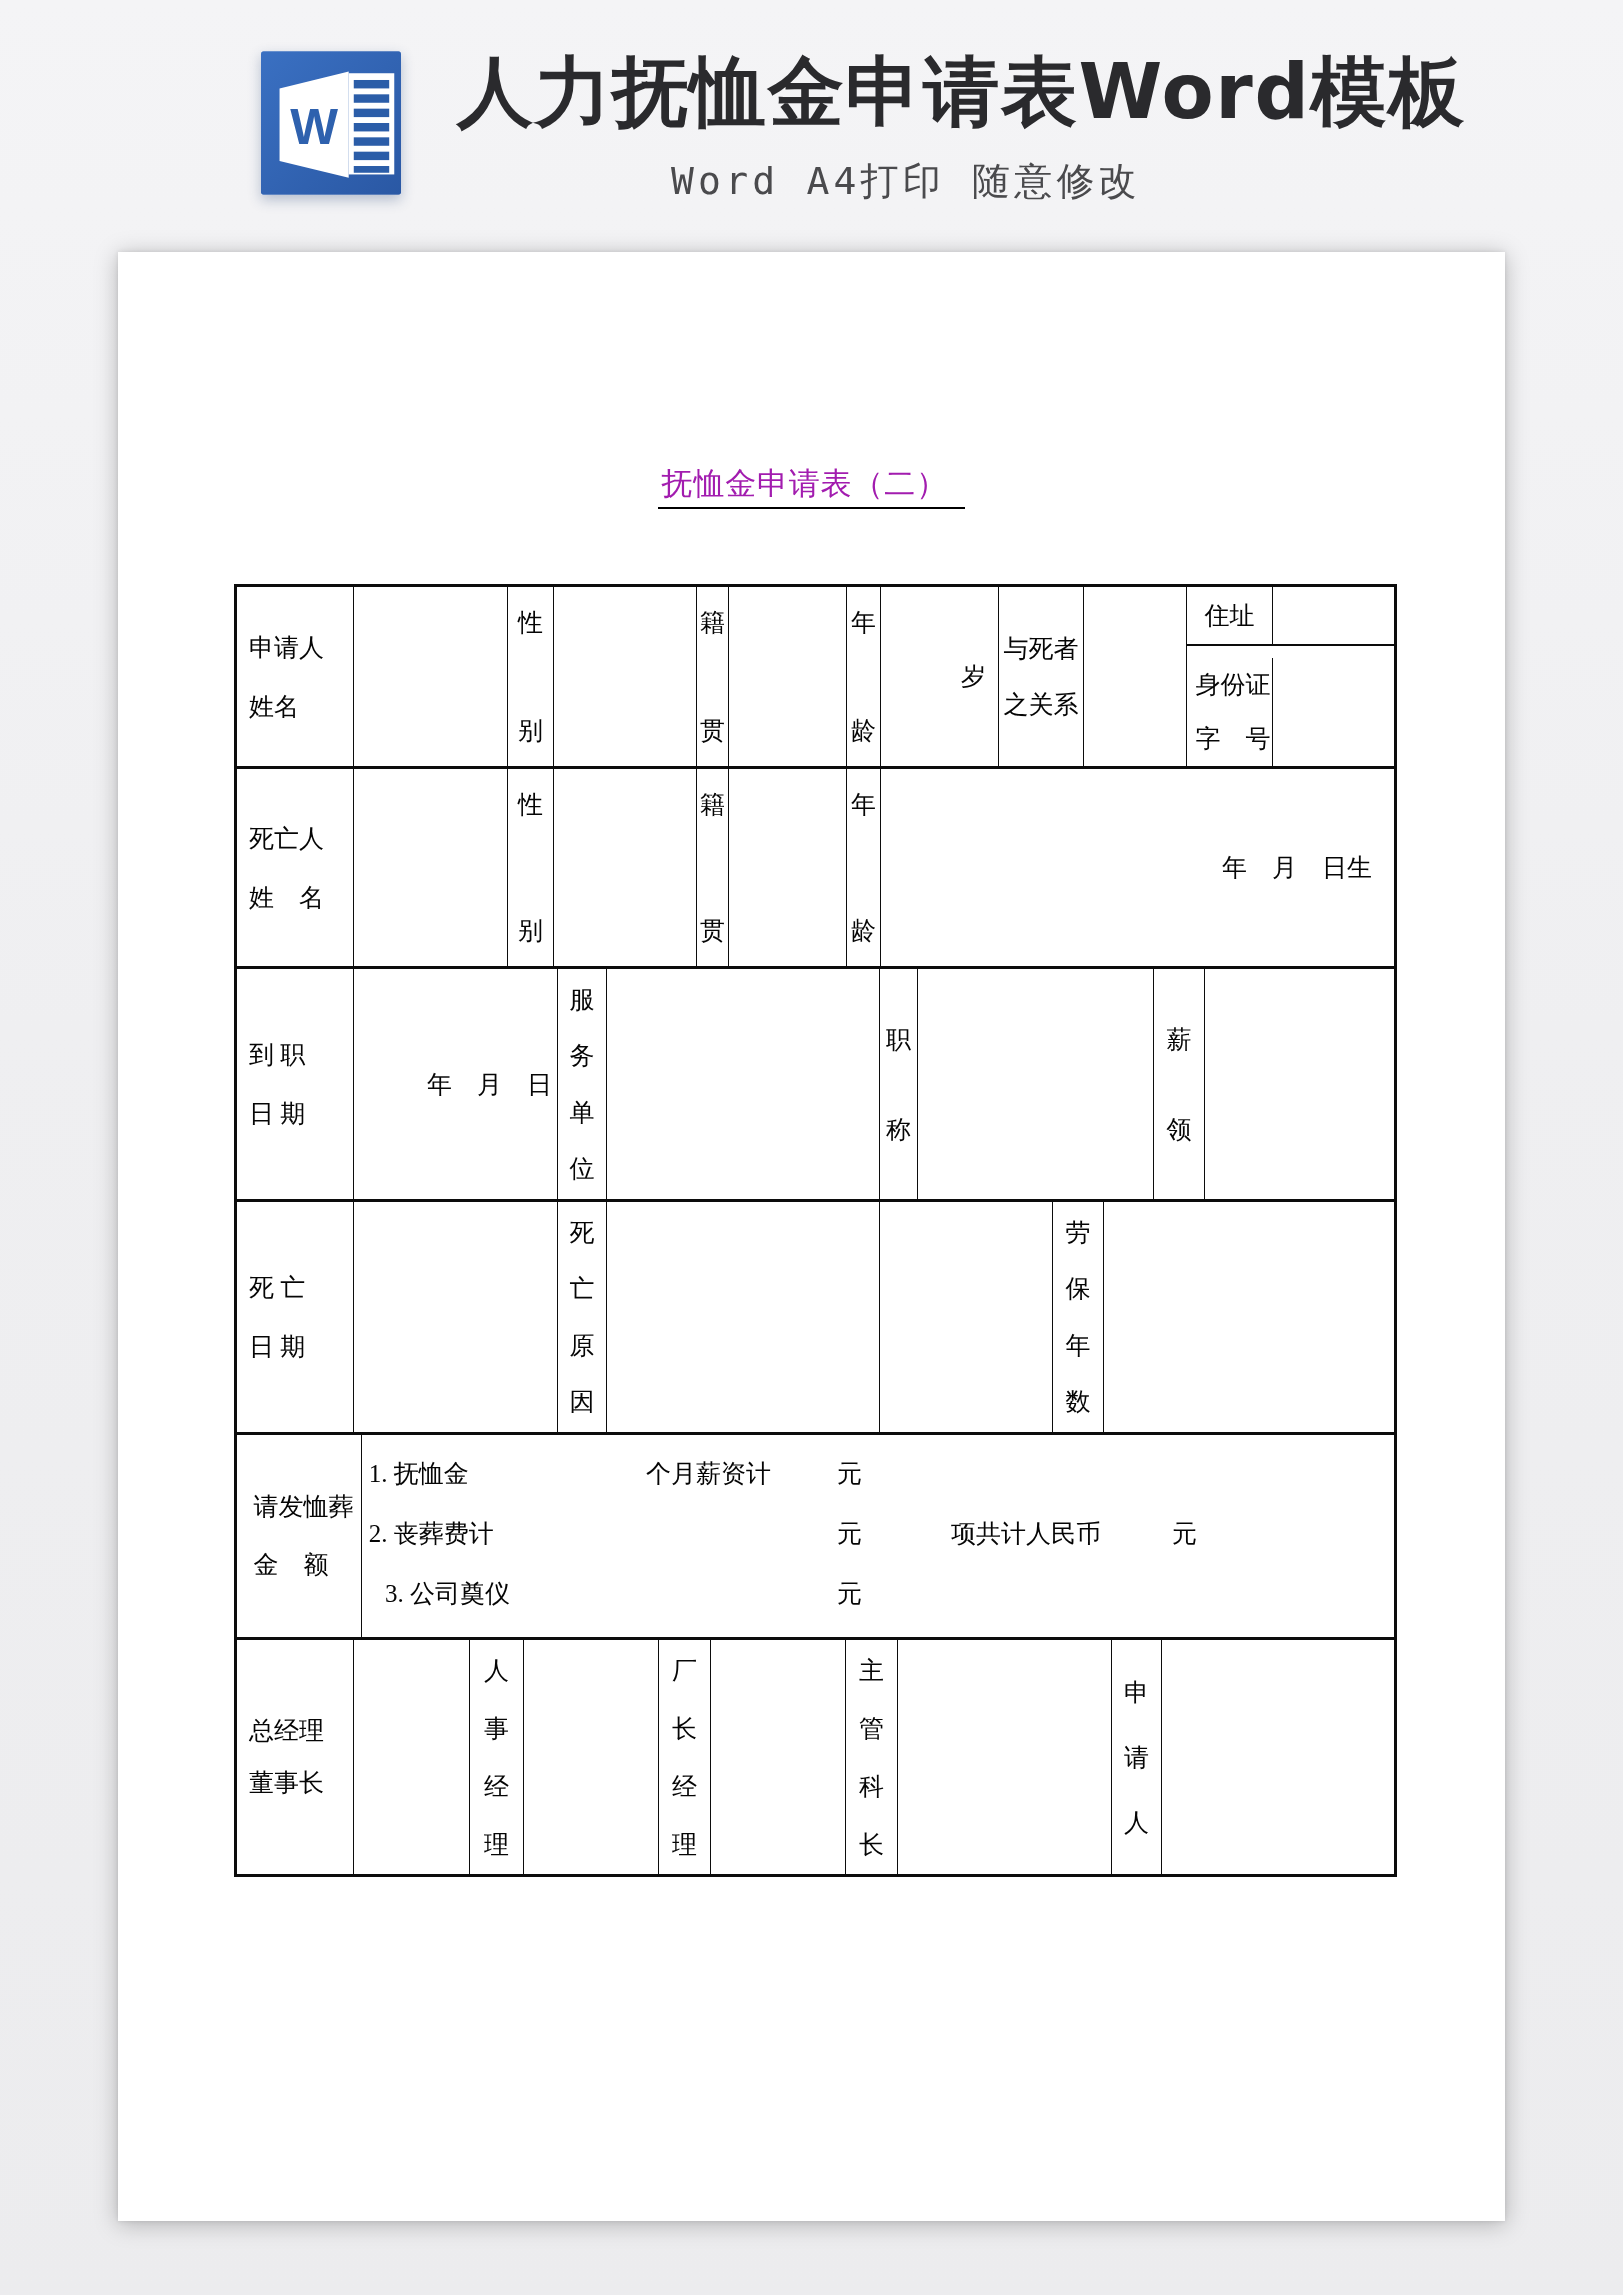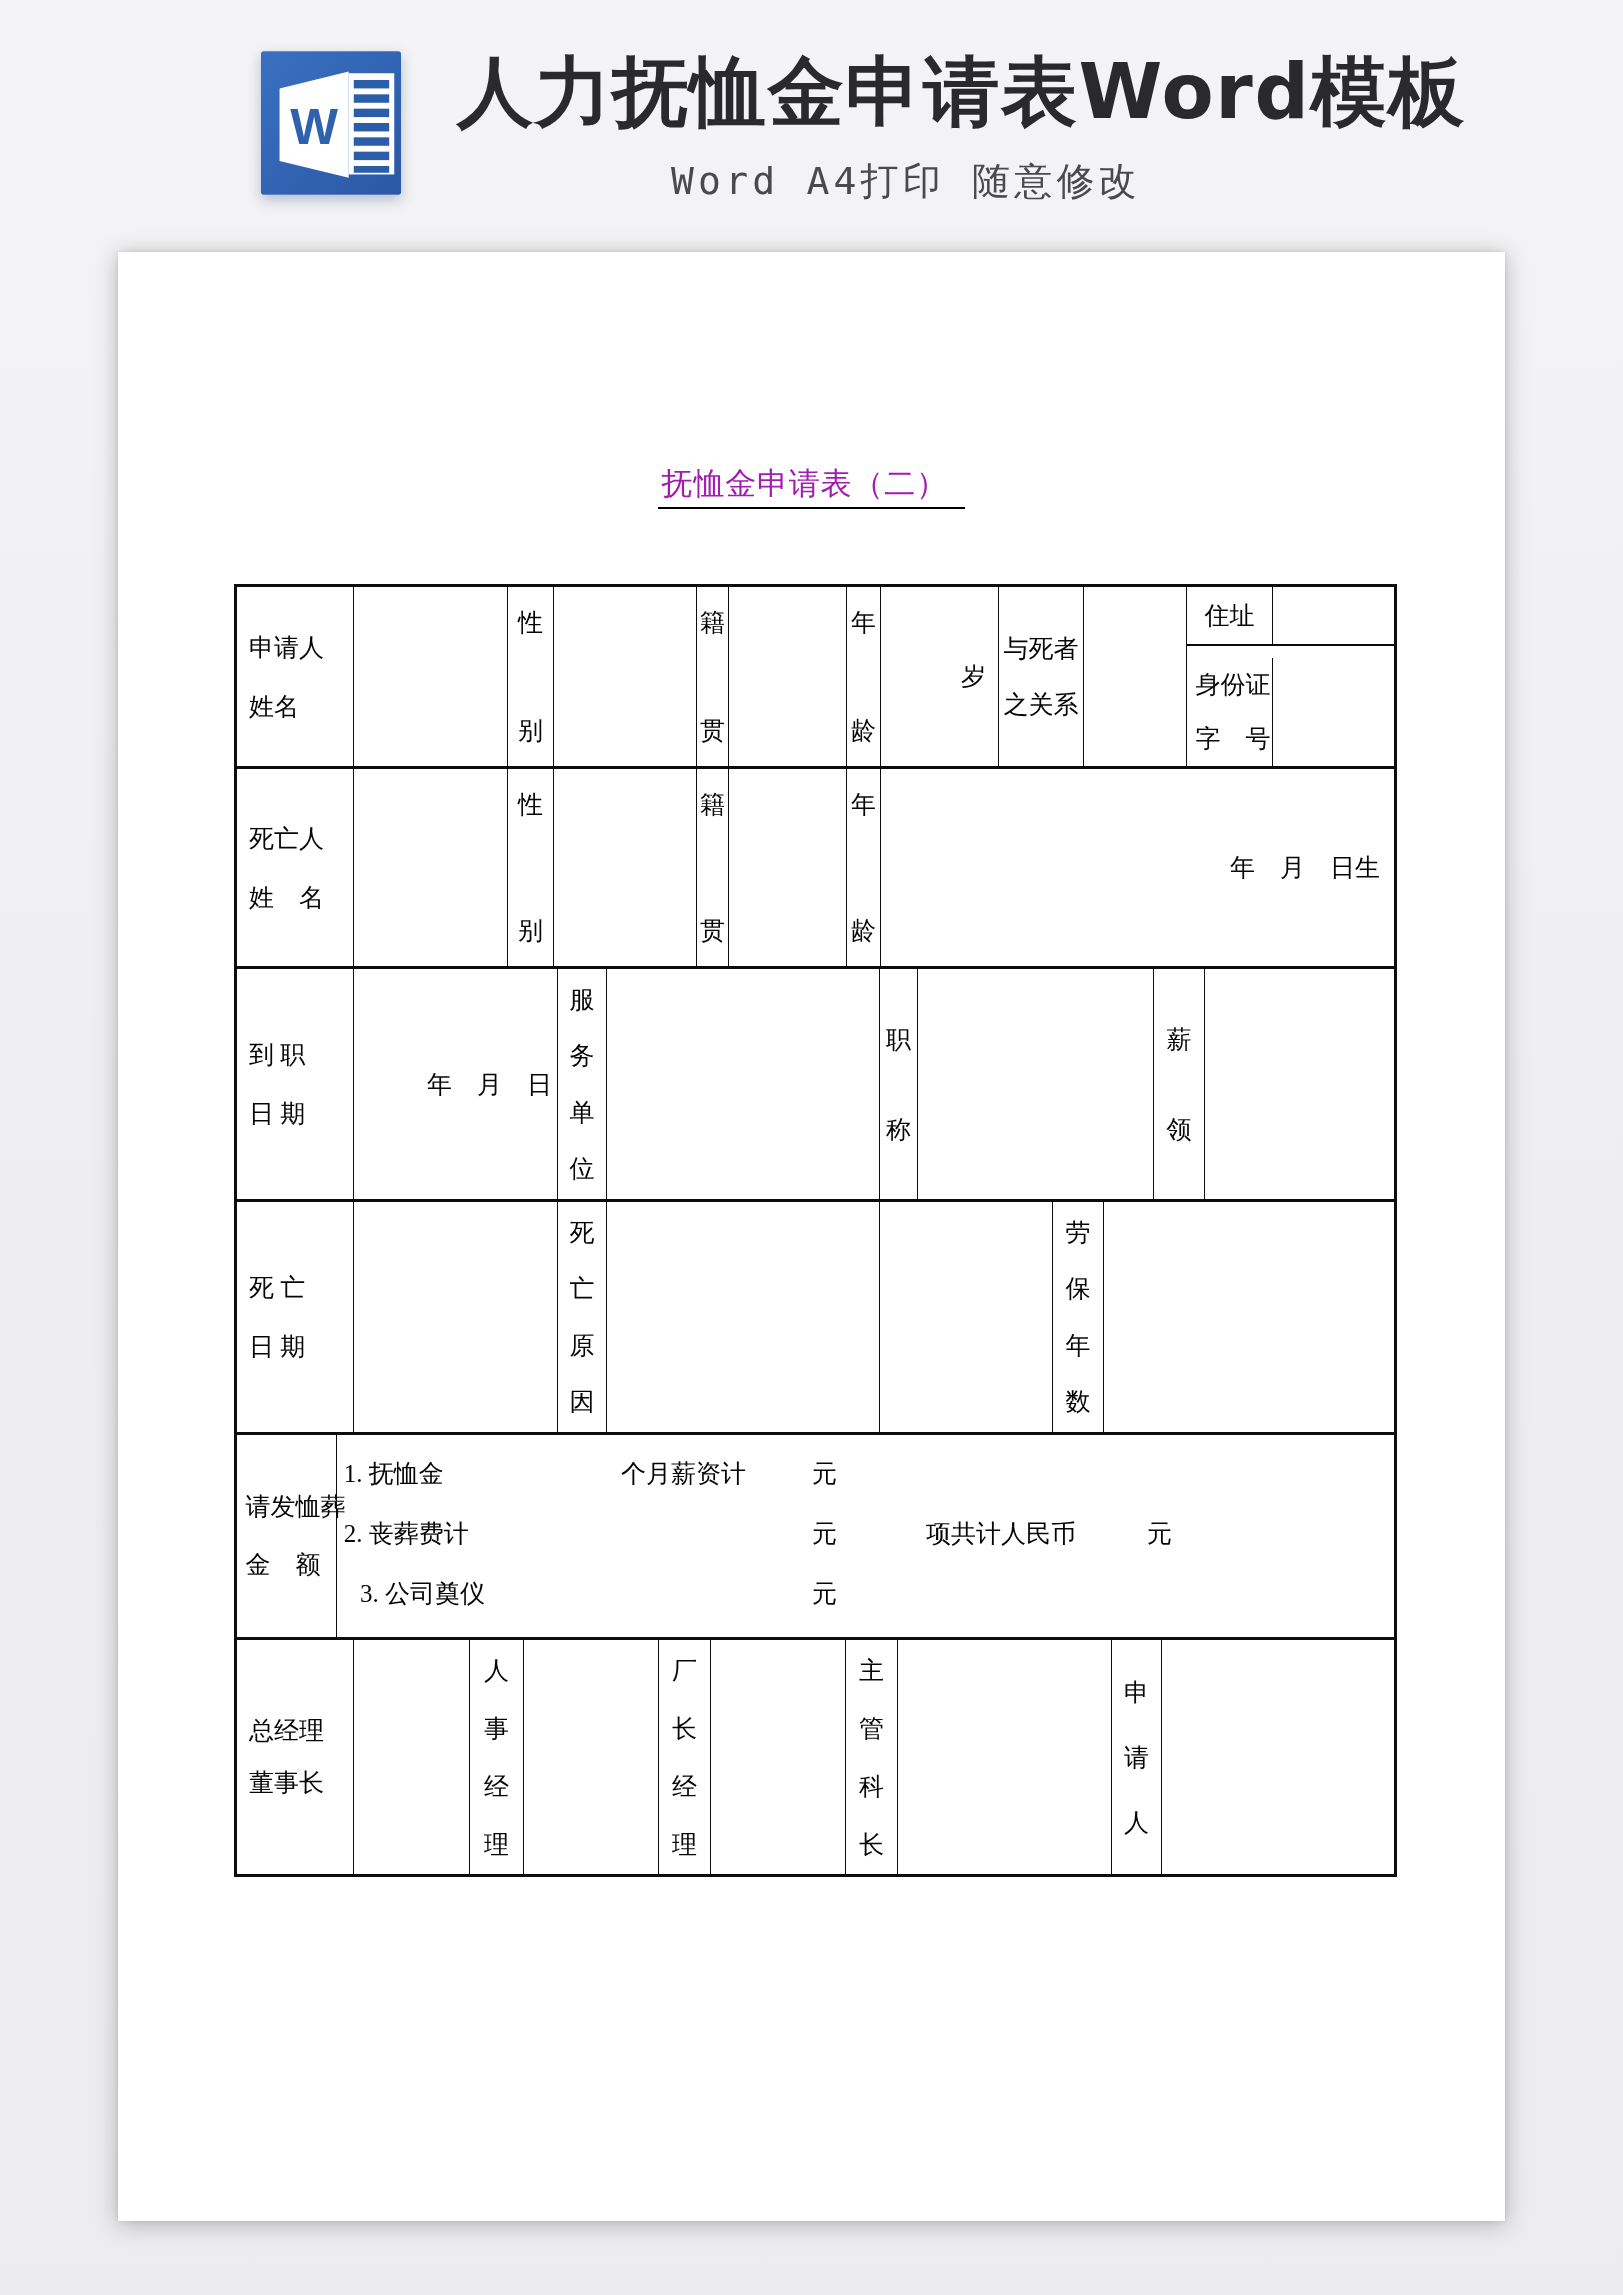--- a/index.html
+++ b/index.html
@@ -179,21 +179,21 @@
         <div class="cell" style="width:143px;"></div>
         <div class="cell vlabel" style="width:32px;">
             <div>籍</div>
             <div>贯</div>
           </div>
         <div class="cell" style="width:118px;"></div>
         <div class="cell vlabel" style="width:34px;">
             <div>年</div>
             <div>龄</div>
           </div>
-        <div class="cell vmiddle right-al" style="flex:1; padding-right:14px;text-align:center;">
+        <div class="cell vmiddle right-al" style="flex:1; padding-right:22px;text-align:center;">
           <span>年　月　日生</span>
         </div>
       </div>
 
       <div class="trow" style="height:233px;">
         <div class="cell hlabel" style="width:117px;">
           <span>到 职</span>
           <span>日 期</span>
         </div>
         <div class="cell vmiddle right-al" style="width:204px; padding-right:5px;text-align:right;">
@@ -235,21 +235,21 @@
         <div class="cell vlabel v4" style="width:51px;">
             <div>劳</div>
             <div>保</div>
             <div>年</div>
             <div>数</div>
           </div>
         <div class="cell" style="flex:1;"></div>
       </div>
 
       <div class="trow" style="height:205px;">
-        <div class="cell hlabel" style="width:100px; padding-left:8.5px; line-height:58px;">
+        <div class="cell hlabel" style="width:117px; padding-left:8.5px; line-height:58px;margin-left:8px;">
           <span>请发恤葬</span>
           <span>金　额</span>
         </div>
         <div class="cell" style="flex:1;">
           <span class="abs" style="left:6.8px;   top:22px;">1. 抚恤金</span>
           <span class="abs" style="left:284px; top:22px;">个月薪资计</span>
           <span class="abs" style="left:475px; top:22px;">元</span>
           <span class="abs" style="left:6.8px;   top:82px;">2. 丧葬费计</span>
           <span class="abs" style="left:475px; top:82px;">元</span>
           <span class="abs" style="left:589px; top:82px;">项共计人民币</span>

